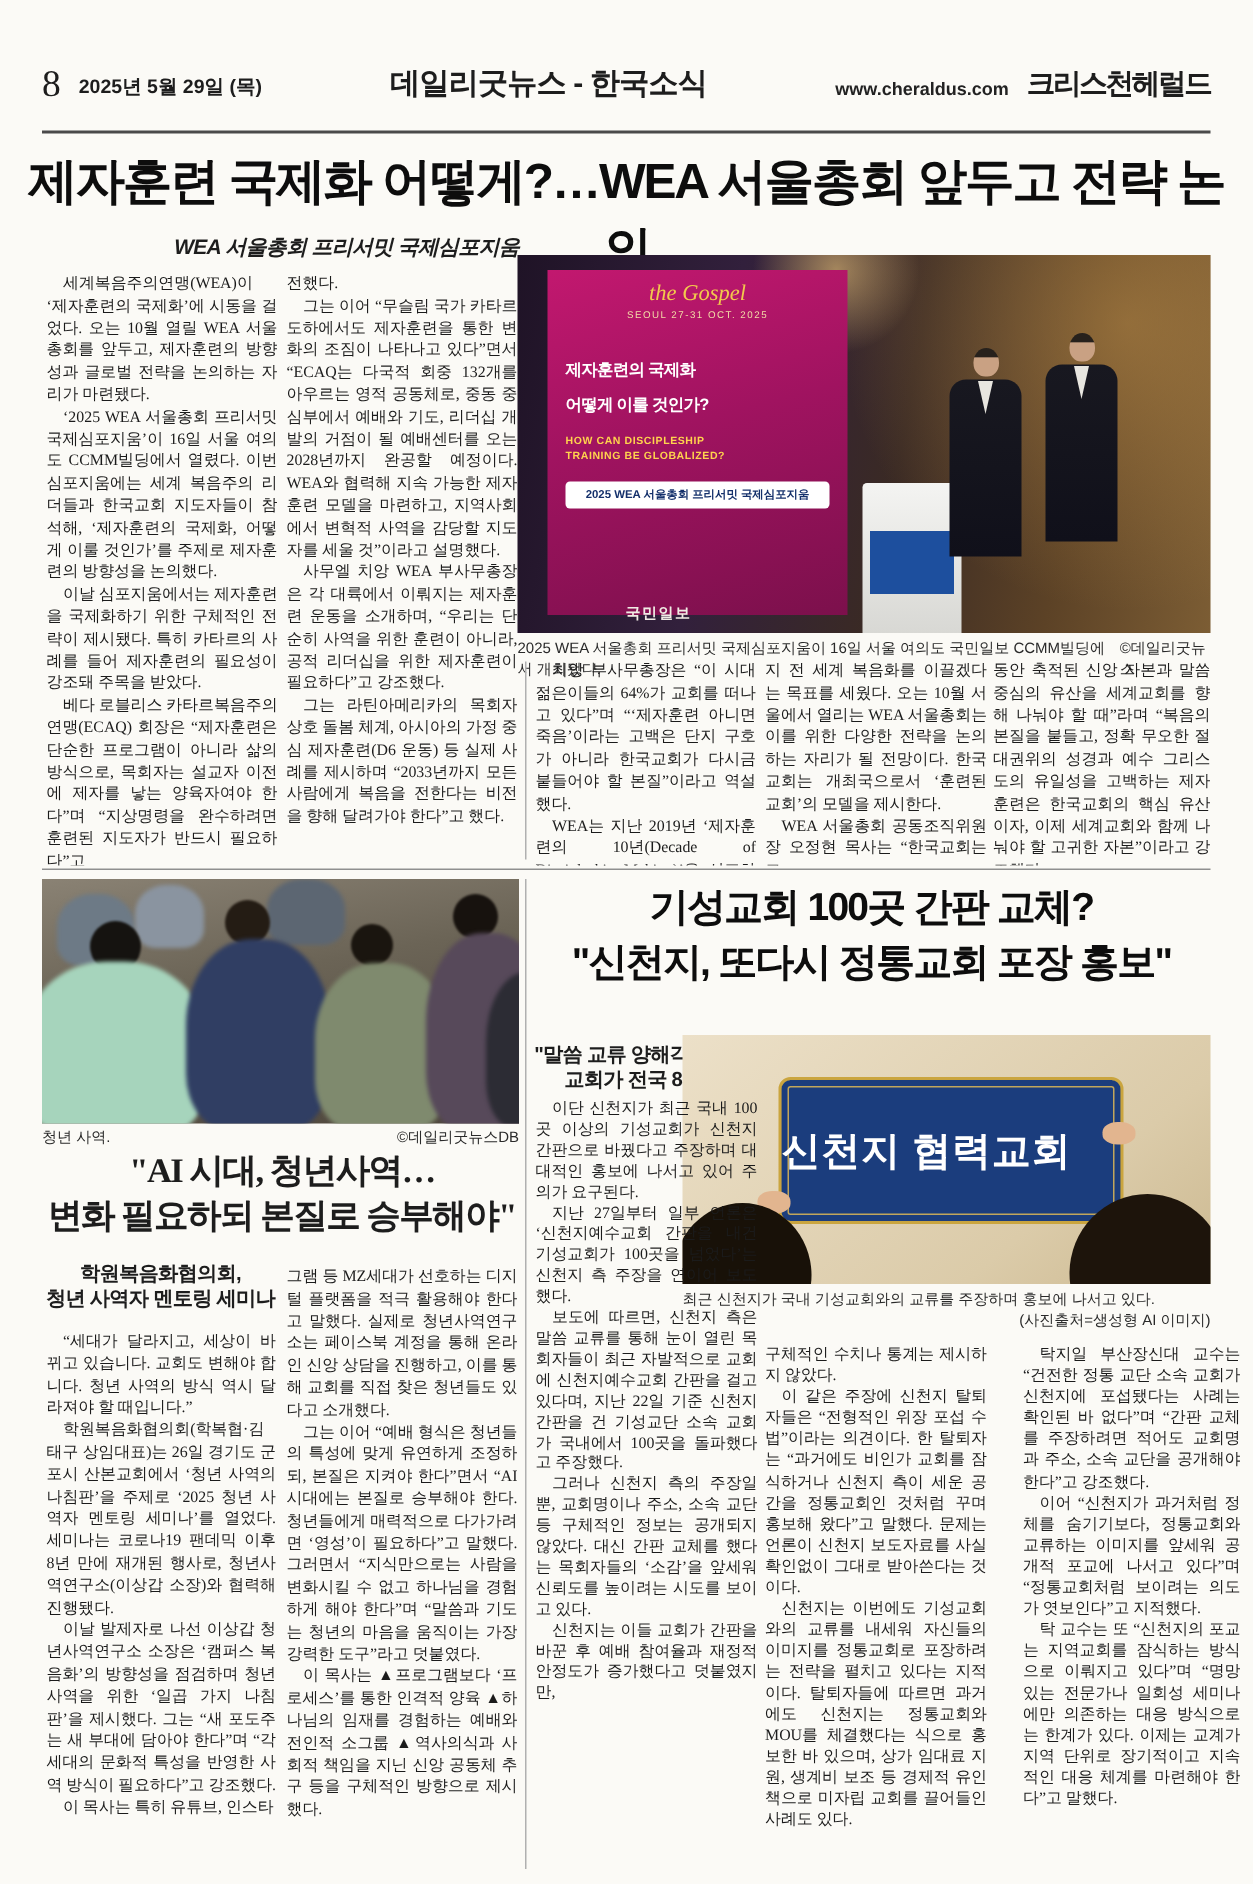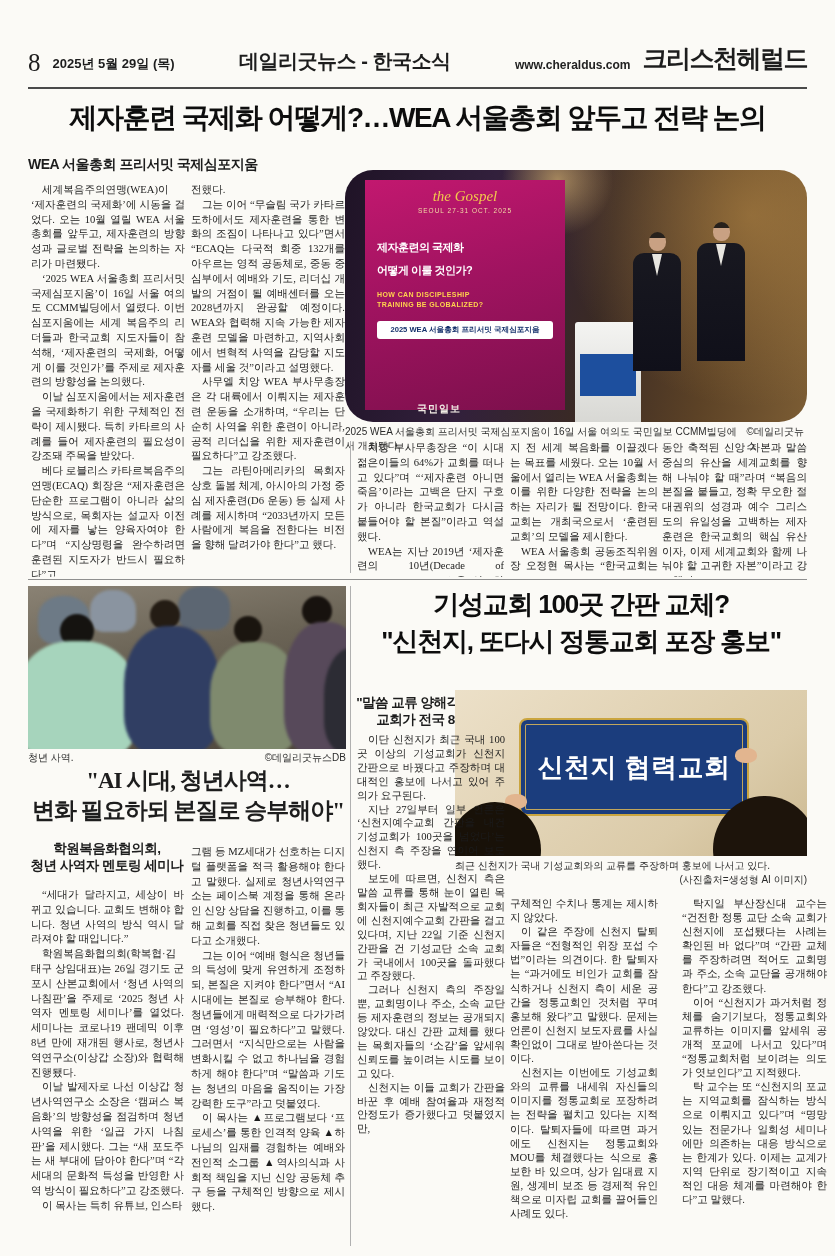--- a/index.html
+++ b/index.html
@@ -8,29 +8,29 @@
 
   
   .pheader{position:absolute;left:28px;top:42px;width:779px;display:flex;
            justify-content:space-between;align-items:flex-end;}
   .ph-left{display:flex;align-items:flex-end;gap:12px;}
   .pg-num{font-size:25px;line-height:25px;font-weight:400;}
   .pg-date{font-family:"Liberation Sans",sans-serif;font-size:13px;font-weight:700;padding-bottom:2px;}
   .ph-center{font-family:"Liberation Sans",sans-serif;font-size:20px;font-weight:800;letter-spacing:-.5px;}
   .ph-right{display:flex;align-items:flex-end;gap:12px;}
   .ph-site{font-family:"Liberation Sans",sans-serif;font-size:12px;font-weight:700;color:#222;padding-bottom:3px;}
-  .ph-mast{font-family:"Liberation Sans",sans-serif;font-size:25px;font-weight:900;letter-spacing:-1.5px;}
+  .ph-mast{font-family:"Liberation Sans",sans-serif;font-size:19px;font-weight:900;letter-spacing:-1.5px;}
   .header-rule{position:absolute;left:28px;top:87px;width:779px;height:2px;background:#4a4a4a;}
 
   
   .a1-head{position:absolute;left:14px;top:99px;width:807px;text-align:center;
-           font-family:"Liberation Sans",sans-serif;font-size:28px;font-weight:900;
+           font-family:"Liberation Sans",sans-serif;font-size:33px;font-weight:900;
            letter-spacing:-1.5px;color:#0d0d0d;}
-  .a1-subhead{position:absolute;left:28px;top:156px;width:318px;text-align:left;
-           font-family:"Liberation Sans",sans-serif;font-size:14px;font-weight:800;letter-spacing:-.5px;}
+  .a1-subhead{position:absolute;left:28px;top:156px;width:318px;text-align:right;
+           font-family:"Liberation Sans",sans-serif;font-size:14px;font-weight:800;letter-spacing:-.5px;font-style:italic;}
   .a2-head{position:absolute;left:28px;top:766px;width:320px;text-align:center;
            font-size:23px;font-weight:800;line-height:30px;letter-spacing:-1px;}
   .a3-head{position:absolute;left:353px;top:586px;width:456px;text-align:center;
            font-family:"Liberation Sans",sans-serif;font-size:26px;font-weight:900;
            line-height:37px;letter-spacing:-1.2px;color:#0d0d0d;}
   .sub2{position:absolute;text-align:center;font-family:"Liberation Sans",sans-serif;
         font-size:13.5px;font-weight:800;line-height:17px;letter-spacing:-.5px;}
   .a2-sub{left:28px;top:840px;width:158px;}
   .a3-sub{left:353px;top:694px;width:152px;}
 
@@ -62,21 +62,21 @@
   .hdiv{position:absolute;left:28px;top:579px;width:779px;height:1px;background:#8f8f8f;}
   .vrule{position:absolute;width:1px;background:#b0b0b0;}
   .vr1{left:350px;top:441px;height:132px;}
   .vr2{left:350px;top:586px;height:660px;}
 
   
   .photo1{position:absolute;left:345px;top:170px;width:462px;height:252px;overflow:hidden;
     background:
       radial-gradient(circle at 46% 4%, rgba(255,214,130,.55), transparent 16%),
       radial-gradient(circle at 88% 18%, rgba(196,148,76,.5), transparent 42%),
-      linear-gradient(100deg,#1f1326 0%,#32203c 30%,#3a2a24 55%,#5c4226 78%,#7c5d34 100%); border-radius: 28px;}
+      linear-gradient(100deg,#1f1326 0%,#32203c 30%,#3a2a24 55%,#5c4226 78%,#7c5d34 100%);}
   .p1-banner{position:absolute;left:20px;top:10px;width:200px;height:230px;box-sizing:border-box;
     padding:8px 12px;background:linear-gradient(165deg,#c2186f 0%,#a01360 45%,#7c104c 100%);color:#fff;}
   .p1-gospel{font-style:italic;color:#f2c94c;font-size:15px;text-align:center;
     font-family:"Liberation Serif",serif;}
   .p1-seoul{font-family:"Liberation Sans",sans-serif;font-size:6.5px;color:#f2dca6;
     text-align:center;letter-spacing:1px;margin-top:2px;}
   .p1-title{margin-top:22px;font-family:"Liberation Sans",sans-serif;
     font-size:11px;font-weight:800;line-height:23px;letter-spacing:-.5px;}
   .p1-eng{margin-top:8px;font-family:"Liberation Sans",sans-serif;font-size:7px;
     color:#ffd34d;letter-spacing:.4px;line-height:10px;font-weight:700;}
@@ -101,21 +101,21 @@
   .photo2{position:absolute;left:28px;top:586px;width:318px;height:163px;overflow:hidden;
     background:linear-gradient(170deg,#8a8274 0%,#6b6456 40%,#4e463c 100%);}
   .pp{position:absolute;border-radius:45% 45% 30% 30%;filter:blur(1.4px);}
   .hd{position:absolute;border-radius:50%;filter:blur(.8px);}
 
   
   .photo3{position:absolute;left:455px;top:690px;width:352px;height:166px;overflow:hidden;
     background:linear-gradient(140deg,#ece0c8,#dbcba9 70%,#ccb991);}
   .sign{position:absolute;left:64px;top:28px;width:226px;height:94px;background:#1b3d7d;
     border:2px solid #caa53f;border-radius:8px;box-shadow:inset 0 0 0 4px #1b3d7d,inset 0 0 0 5px rgba(222,184,86,.85);
-    display:flex;align-items:center;justify-content:center;}
+    display:flex;align-items:center;}
   .sign span{color:#fff;font-family:"Liberation Sans",sans-serif;
     font-size:26px;font-weight:900;letter-spacing:.5px;}
   .head-l{position:absolute;left:-6px;bottom:-42px;width:92px;height:96px;border-radius:50%;
     background:#181108;}
   .head-r{position:absolute;right:-10px;bottom:-46px;width:104px;height:106px;border-radius:50%;
     background:#1d140b;}
   .hand{position:absolute;width:22px;height:15px;border-radius:45%;background:#e2b58f;}
   .hand-l{left:50px;top:104px;}
   .hand-r{right:50px;top:58px;}
 </style>
@@ -264,21 +264,21 @@
     <span>최근 신천지가 국내 기성교회와의 교류를 주장하며 홍보에 나서고 있다.</span>
   </div>
   <div class="caprow cap3b">
     <span>(사진출처=생성형 AI 이미지)</span>
   </div>
 
   <div class="col a3c1">
     <p>이단 신천지가 최근 국내 100곳 이상의 기성교회가 신천지 간판으로 바꿨다고 주장하며 대대적인 홍보에 나서고 있어 주의가 요구된다.</p>
     <p>지난 27일부터 일부 언론은 ‘신천지예수교회 간판을 내건 기성교회가 100곳을 넘었다’는 신천지 측 주장을 연이어 보도했다.</p>
     <p>보도에 따르면, 신천지 측은 말씀 교류를 통해 눈이 열린 목회자들이 최근 자발적으로 교회에 신천지예수교회 간판을 걸고 있다며, 지난 22일 기준 신천지 간판을 건 기성교단 소속 교회가 국내에서 100곳을 돌파했다고 주장했다.</p>
-    <p>그러나 신천지 측의 주장일 뿐, 교회명이나 주소, 소속 교단 등 제자훈련의 정보는 공개되지 않았다. 대신 간판 교체를 했다는 목회자들의 ‘소감’을 앞세워 신뢰도를 높이려는 시도를 보이고 있다.</p>
+    <p>그러나 신천지 측의 주장일 뿐, 교회명이나 주소, 소속 교단 등 구체적인 정보는 공개되지 않았다. 대신 간판 교체를 했다는 목회자들의 ‘소감’을 앞세워 신뢰도를 높이려는 시도를 보이고 있다.</p>
     <p>신천지는 이들 교회가 간판을 바꾼 후 예배 참여율과 재정적 안정도가 증가했다고 덧붙였지만,</p>
   </div>
   <div class="col a3c2">
     <p class="cont">구체적인 수치나 통계는 제시하지 않았다.</p>
     <p>이 같은 주장에 신천지 탈퇴자들은 “전형적인 위장 포섭 수법”이라는 의견이다. 한 탈퇴자는 “과거에도 비인가 교회를 잠식하거나 신천지 측이 세운 공간을 정통교회인 것처럼 꾸며 홍보해 왔다”고 말했다. 문제는 언론이 신천지 보도자료를 사실 확인없이 그대로 받아쓴다는 것이다.</p>
     <p>신천지는 이번에도 기성교회와의 교류를 내세워 자신들의 이미지를 정통교회로 포장하려는 전략을 펼치고 있다는 지적이다. 탈퇴자들에 따르면 과거에도 신천지는 정통교회와 MOU를 체결했다는 식으로 홍보한 바 있으며, 상가 임대료 지원, 생계비 보조 등 경제적 유인책으로 미자립 교회를 끌어들인 사례도 있다.</p>
   </div>
   <div class="col a3c3">
     <p>탁지일 부산장신대 교수는 “건전한 정통 교단 소속 교회가 신천지에 포섭됐다는 사례는 확인된 바 없다”며 “간판 교체를 주장하려면 적어도 교회명과 주소, 소속 교단을 공개해야 한다”고 강조했다.</p>
     <p>이어 “신천지가 과거처럼 정체를 숨기기보다, 정통교회와 교류하는 이미지를 앞세워 공개적 포교에 나서고 있다”며 “정통교회처럼 보이려는 의도가 엿보인다”고 지적했다.</p>

